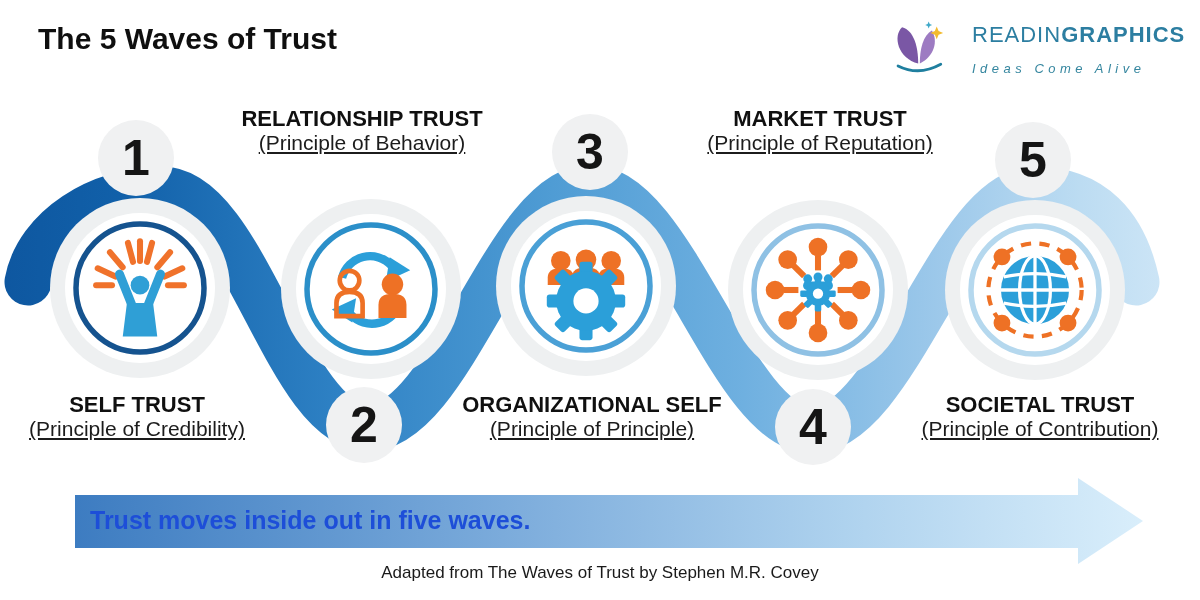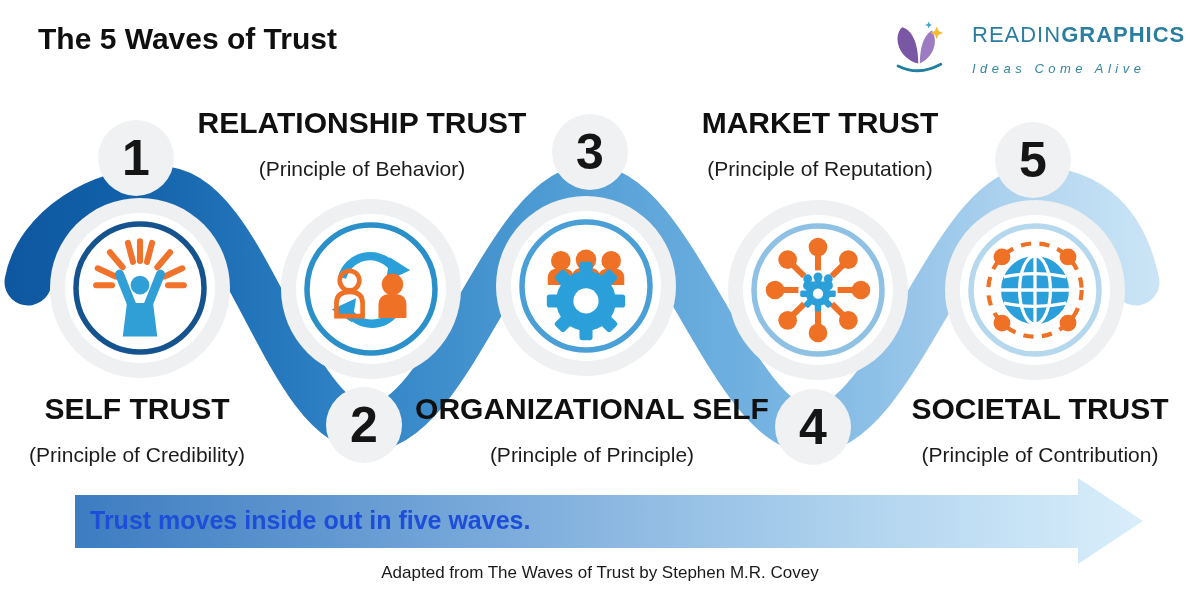--- a/index.html
+++ b/index.html
@@ -21,22 +21,22 @@
   .inner-disc{position:relative;width:150px;height:150px;border-radius:50%;background:#ffffff;
               display:flex;align-items:center;justify-content:center;}
   .ring-svg{position:absolute;left:0;top:0;}
   .icon-svg{position:relative;}
 
   .badge{position:absolute;width:76px;height:76px;border-radius:50%;background:#f0f1f2;
          display:flex;align-items:center;justify-content:center;
          font-size:50px;font-weight:700;color:#151515;}
 
   .label-block{position:absolute;text-align:center;line-height:1.15;}
-  .label-name{font-size:30px;font-weight:700;color:#101010;white-space:nowrap;}
-  .label-principle{font-size:21px;color:#1c1c1c;margin-top:16px;white-space:nowrap;}
+  .label-name{font-size:22px;font-weight:700;color:#101010;white-space:nowrap;}
+  .label-principle{font-size:21px;color:#1c1c1c;margin-top:0;white-space:nowrap;text-decoration:underline;}
 
   .c1{left:50px;top:198px;}   .b1{left:98px;top:120px;}
   .c2{left:281px;top:199px;}  .b2{left:326px;top:387px;}
   .c3{left:496px;top:196px;}  .b3{left:552px;top:114px;}
   .c4{left:728px;top:200px;}  .b4{left:775px;top:389px;}
   .c5{left:945px;top:200px;}  .b5{left:995px;top:122px;}
 
   .l1{left:-33px;top:392px;width:340px;}
   .l2{left:192px;top:106px;width:340px;}
   .l3{left:382px;top:392px;width:420px;}

